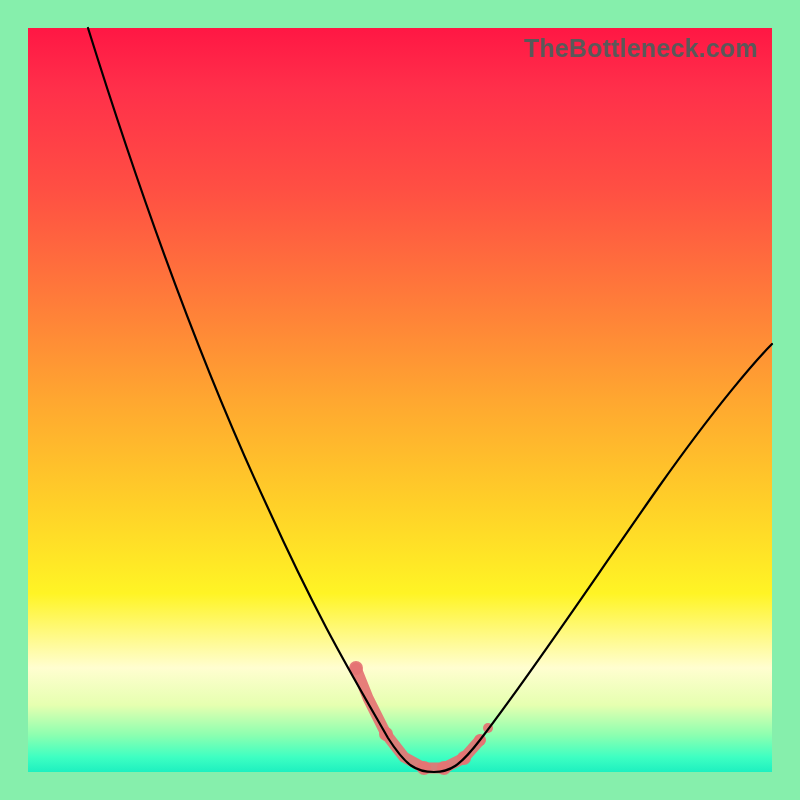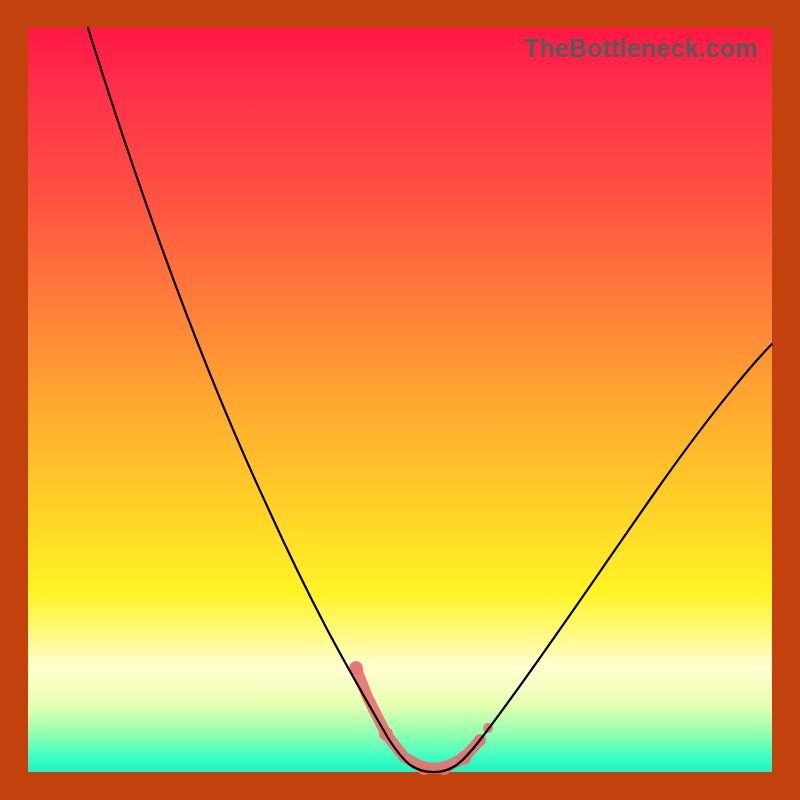--- a/index.html
+++ b/index.html
@@ -8,21 +8,21 @@
     width: 800px;
     height: 800px;
     background: #000;
     overflow: hidden;
     font-family: Arial, Helvetica, sans-serif;
   }
   .frame {
     position: relative;
     width: 800px;
     height: 800px;
-    background: #c2410c;
+    background: #86efac;
   }
   .plot-area {
     position: absolute;
     left: 28px;
     top: 28px;
     width: 744px;
     height: 744px;
     background: linear-gradient(to bottom,
       #ff1744 0%,
       #ff2f4a 8%,

